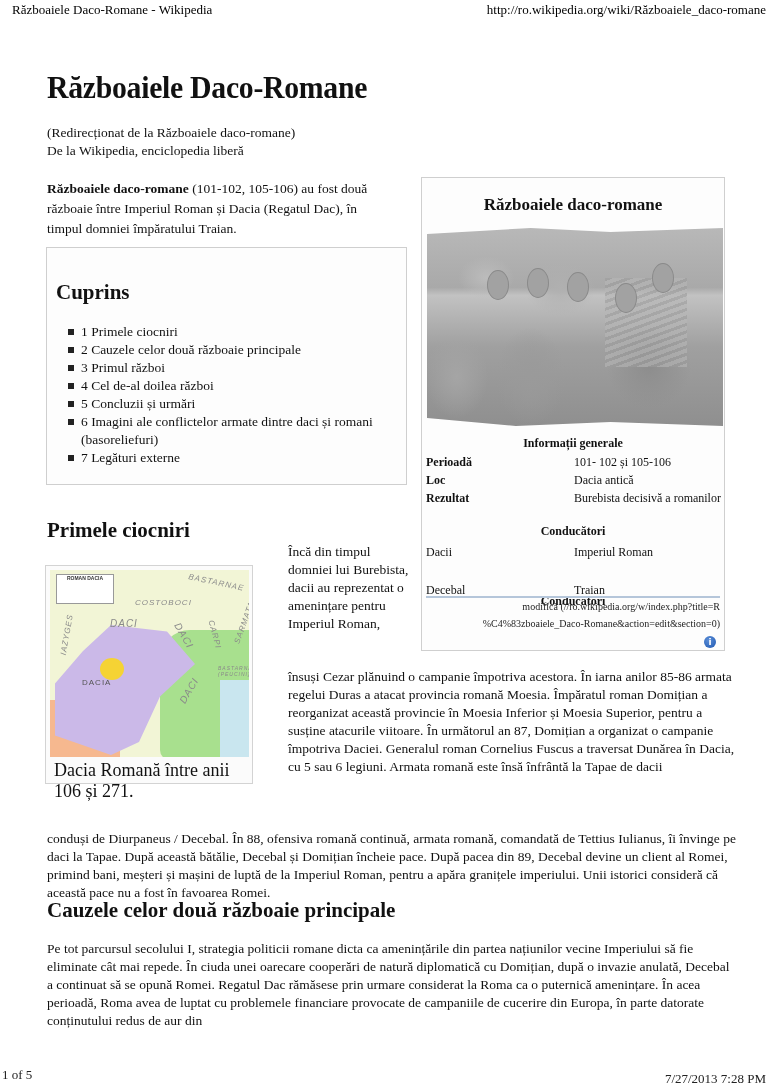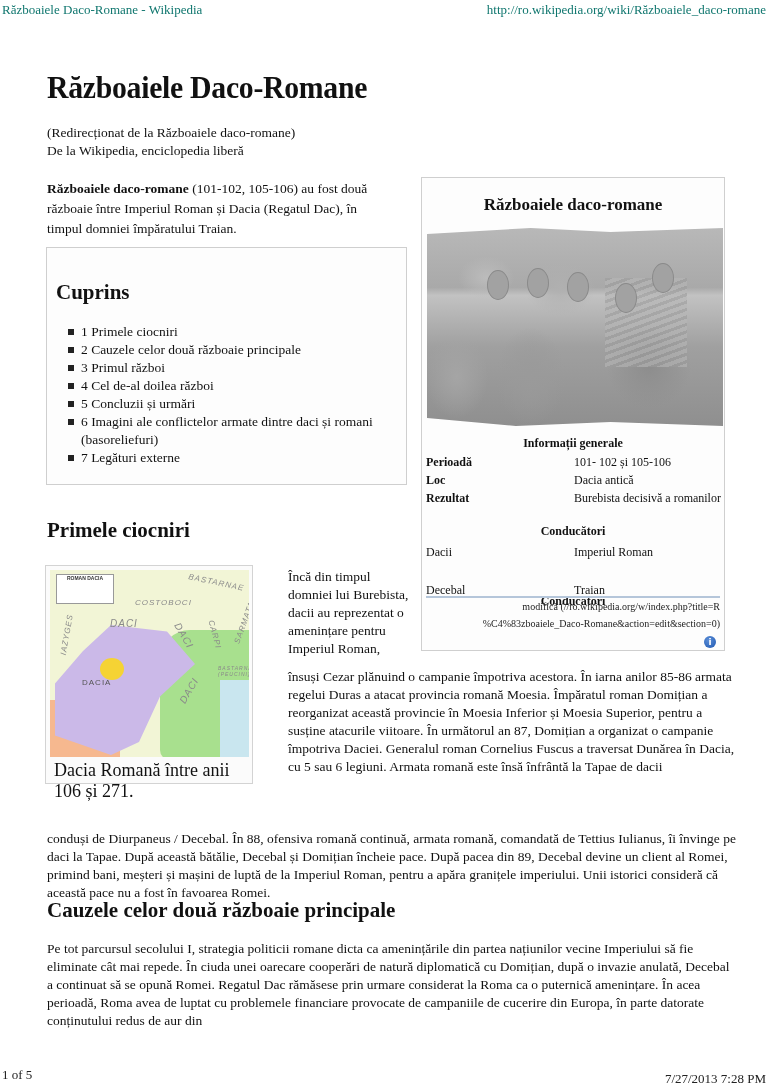--- a/index.html
+++ b/index.html
@@ -1,19 +1,19 @@
 <!DOCTYPE html>
 <html><head>
 <meta charset="utf-8">
 <style>
   * { box-sizing: border-box; margin: 0; padding: 0; }
   html, body { width: 768px; height: 1087px; background: #ffffff; overflow: hidden; }
   body { position: relative; font-family: "Liberation Serif", "DejaVu Serif", serif; color: #111; }
 
-  .print-header { position: absolute; top: 2px; left: 2px; right: 2px; height: 16px; font-size: 13px; color: #0f766e; }
+  .print-header { position: absolute; top: 2px; left: 12px; right: 2px; height: 16px; font-size: 13px; color: #000000; }
   .print-header .left { position: absolute; left: 0; top: 0; }
   .print-header .right { position: absolute; right: 0; top: 0; }
 
   .print-footer { position: absolute; bottom: 4px; left: 2px; right: 2px; height: 16px; font-size: 13px; color: #222; }
   .print-footer .left { position: absolute; left: 0; top: 0; }
   .print-footer .right { position: absolute; right: 0; top: 4px; text-align: right; }
 
   .page-title { position: absolute; left: 47px; top: 70px; font-size: 31px; font-weight: bold; letter-spacing: -0.3px; transform: scaleX(0.96); transform-origin: left top; white-space: nowrap; }
 
   .subtitle { position: absolute; left: 47px; top: 124px; font-size: 13.5px; line-height: 18px; }
@@ -57,21 +57,21 @@
   .map .pannonia { position: absolute; left: 0; top: 130px; width: 70px; height: 60px; background: #f6b88f; }
   .map .green { position: absolute; left: 110px; top: 60px; width: 95px; height: 130px; background: #a8e08e; border-radius: 30px 0 0 10px; }
   .map .sea { position: absolute; left: 170px; top: 110px; width: 30px; height: 80px; background: #c9e6ef; }
   .map .dacia { position: absolute; left: 5px; top: 55px; width: 140px; height: 130px; background: #cbb9e8; clip-path: polygon(40% 0, 80% 5%, 100% 30%, 75% 55%, 60% 90%, 40% 100%, 0 85%, 0 45%, 20% 20%); }
   .map .gold { position: absolute; left: 50px; top: 88px; width: 24px; height: 22px; border-radius: 50%; background: #f5d334; }
   .map .legend { position: absolute; left: 6px; top: 4px; width: 58px; height: 30px; background: #fff; border: 1px solid #999; font-size: 5px; font-family: "Liberation Sans", sans-serif; text-align: center; font-weight: bold; color: #333; }
   .map .lbl { position: absolute; font-family: "Liberation Sans", sans-serif; font-size: 8px; color: #8a8a8a; font-style: italic; letter-spacing: 1px; }
   .map-caption { position: absolute; left: 8px; top: 194px; font-size: 18px; }
 
   .body-text { position: absolute; font-size: 13.5px; line-height: 18px; }
-  .col-narrow { left: 288px; top: 568px; width: 130px; }
+  .col-narrow { left: 288px; top: 543px; width: 130px; }
   .col-wide { left: 288px; top: 668px; width: 450px; }
   .full-p { left: 47px; top: 829px; width: 690px; }
   .full-p2 { left: 47px; top: 940px; width: 690px; }
 </style>
 </head>
 <body>
 
 <div class="print-header">
   <span class="left">Războaiele Daco-Romane - Wikipedia</span>
   <span class="right">http://ro.wikipedia.org/wiki/Războaiele_daco-romane</span>

